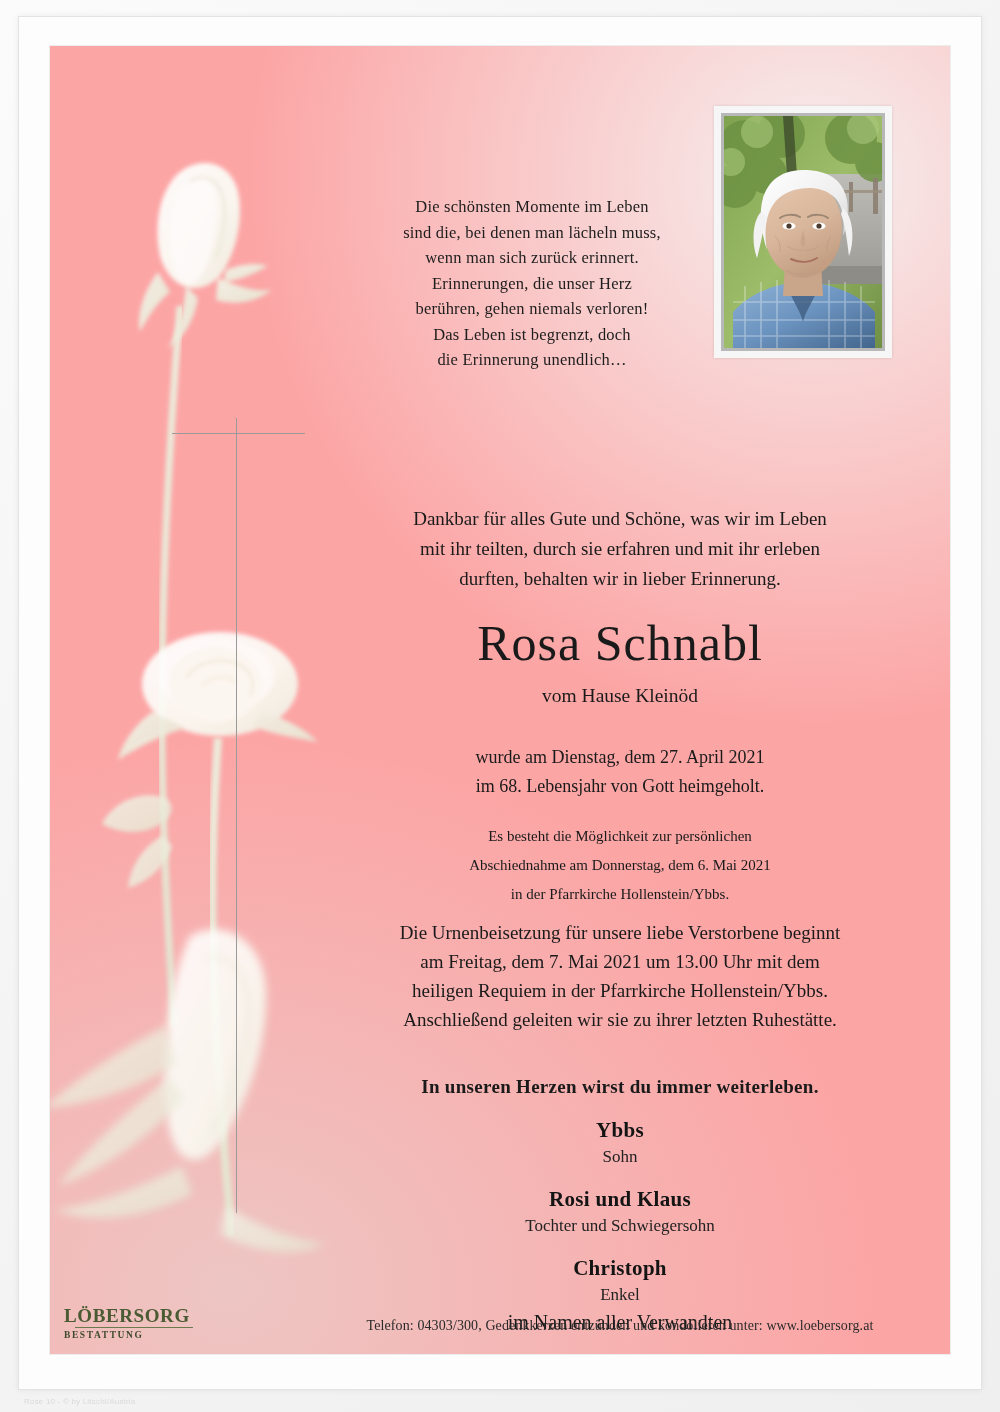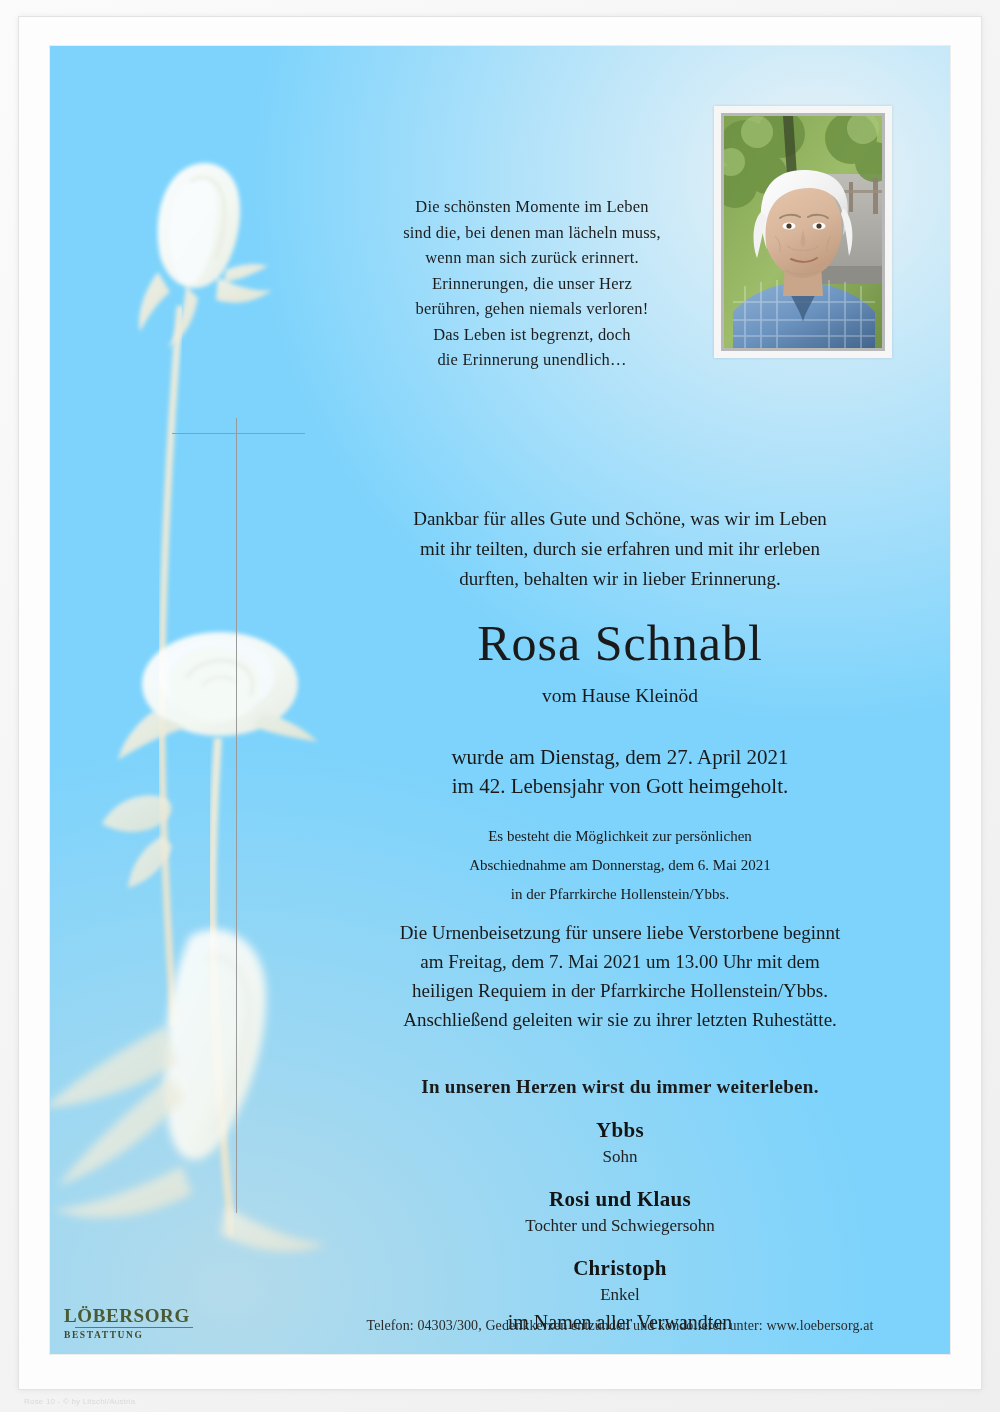--- a/index.html
+++ b/index.html
@@ -35,21 +35,21 @@
     border: 1px solid #e3e3e3;
     box-shadow: 0 0 6px rgba(0,0,0,0.07);
     box-sizing: border-box;
   }
   .paper-inner {
     position: absolute;
     left: 30px;
     top: 28px;
     right: 30px;
     bottom: 34px;
-    background: #7dd3fc;
+    background: #fca5a5;
     border: 1px solid #ededed;
     box-sizing: border-box;
     overflow: hidden;
   }
   .paper-inner::after{
     content:"";
     position:absolute;
     inset:0;
     background:
       radial-gradient(120% 70% at 20% 95%, rgba(225,225,220,0.55) 0%, rgba(255,255,255,0) 60%),
@@ -130,21 +130,21 @@
     left: 270px;
     width: 600px;
     text-align: center;
     color: #1a1a1a;
     font-family: "Liberation Serif", serif;
   }
 
   .intro      { top: 458px;  font-size: 19px;   line-height: 30px; }
   .name       { top: 568px;  font-size: 50px;   line-height: 58px; letter-spacing: 1px; font-weight: 400; }
   .house      { top: 636px;  font-size: 19.5px; line-height: 28px; }
-  .died       { top: 697px;  font-size: 21px;   line-height: 29px; }
+  .died       { top: 697px;  font-size: 18px;   line-height: 29px; }
   .farewell   { top: 776px;  font-size: 15px;   line-height: 29px; }
   .burial     { top: 872px;  font-size: 19px;   line-height: 29px; }
   .motto      { top: 1027px; font-size: 19px;   line-height: 28px; font-weight: bold; letter-spacing: .3px; }
   .closing    { top: 1262px; font-size: 20px;   line-height: 28px; }
 
   
   .survivors {
     position: absolute;
     left: 270px;
     top: 1070px;
@@ -423,21 +423,21 @@
           <div>Dankbar für alles Gute und Schöne, was wir im Leben</div>
           <div>mit ihr teilten, durch sie erfahren und mit ihr erleben</div>
           <div>durften, behalten wir in lieber Erinnerung.</div>
         </div>
 
         <div class="cblock name">Rosa Schnabl</div>
         <div class="cblock house">vom Hause Kleinöd</div>
 
         <div class="cblock died">
           <div>wurde am Dienstag, dem 27. April 2021</div>
-          <div>im 42. Lebensjahr von Gott heimgeholt.</div>
+          <div>im 68. Lebensjahr von Gott heimgeholt.</div>
         </div>
 
         <div class="cblock farewell">
           <div>Es besteht die Möglichkeit zur persönlichen</div>
           <div>Abschiednahme am Donnerstag, dem 6. Mai 2021</div>
           <div>in der Pfarrkirche Hollenstein/Ybbs.</div>
         </div>
 
         <div class="cblock burial">
           <div>Die Urnenbeisetzung für unsere liebe Verstorbene beginnt</div>

